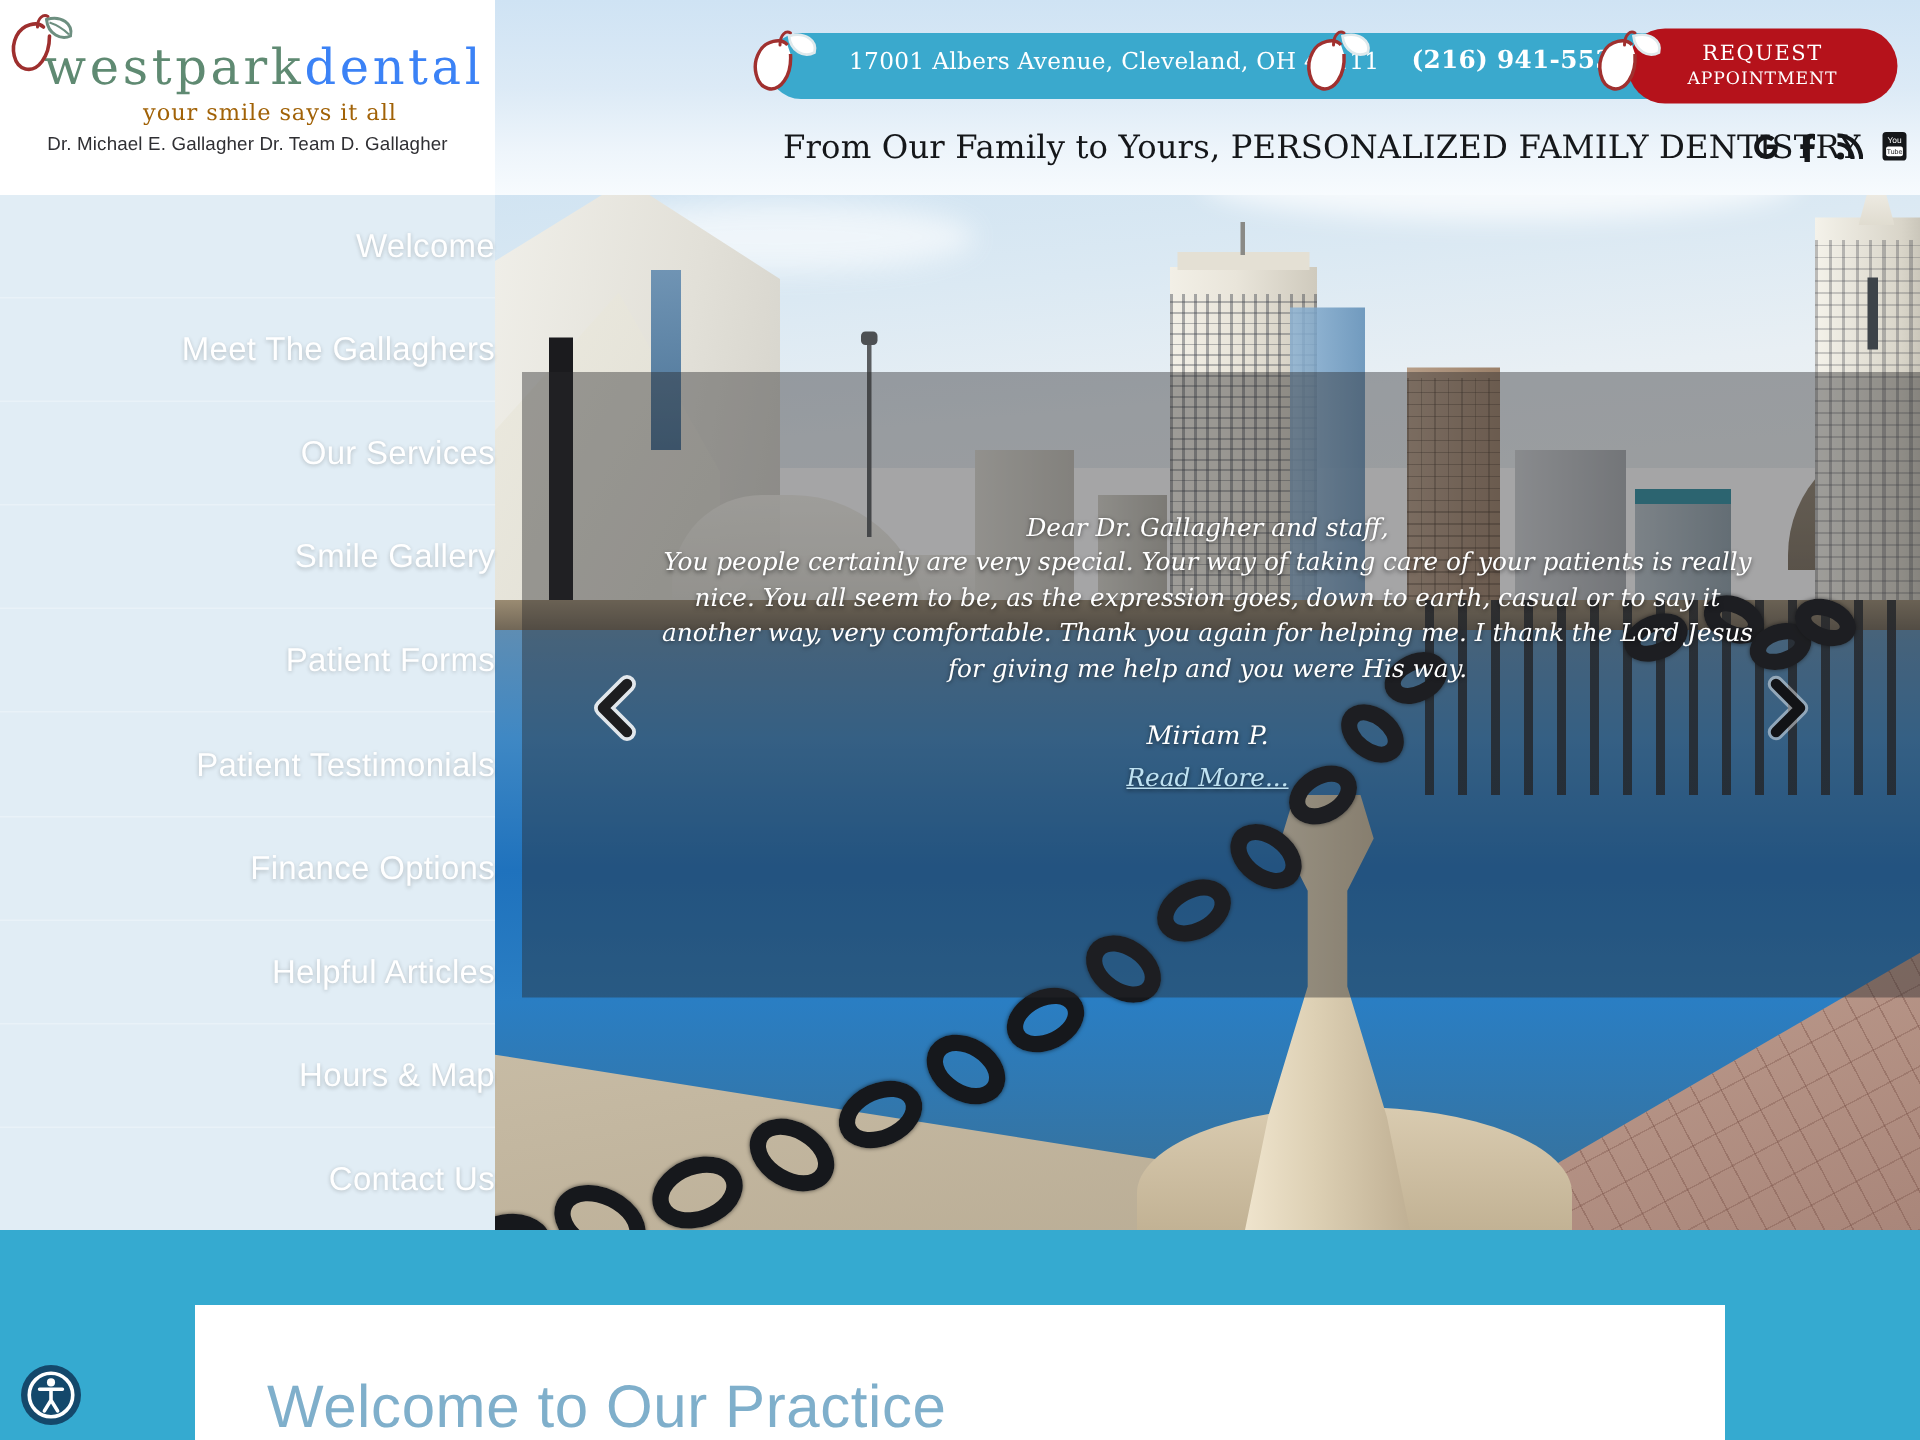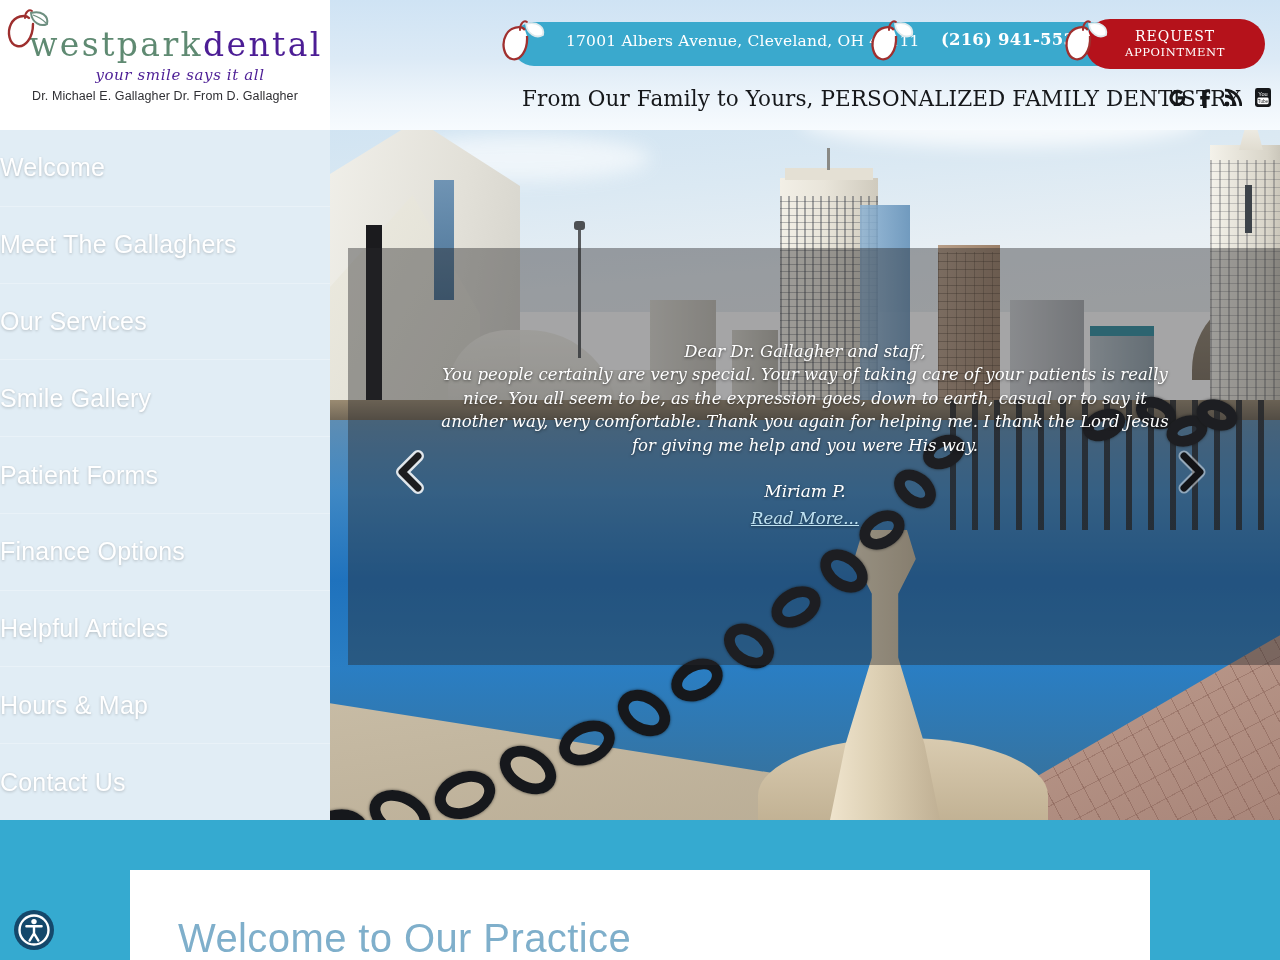--- a/index.html
+++ b/index.html
@@ -104,24 +104,24 @@
                   background:rgba(40,40,42,.42); }
 
   
   .header-bg { position:absolute; left:0; top:0; width:1280px; height:130px;
                background:linear-gradient(180deg,#cfe3f4 0%,#dceaf6 45%,#eef5fb 78%,#f7fbfe 100%); z-index:5; }
   .logo-box { position:absolute; left:0; top:0; width:330px; height:130px; background:#fff; z-index:7;
               display:flex; flex-direction:column; align-items:center; justify-content:center; }
   .logo-main { position:relative; display:flex; align-items:baseline; font-size:33px; letter-spacing:2.4px;
                font-family:"DejaVu Serif", serif; font-weight:300; line-height:1; padding-left:22px; }
   .logo-west { color:#5f8a72; }
-  .logo-dental { color:#4c1d95; }
+  .logo-dental { color:#3b82f6; }
   .logo-apple { position:absolute; left:-4px; top:-24px; width:52px; height:52px; }
-  .logo-tag { font-family:"DejaVu Serif", serif; font-size:15px; color:#4c1d95; letter-spacing:.6px;
-              margin-top:5px; padding-left:30px;font-style:italic; }
+  .logo-tag { font-family:"DejaVu Serif", serif; font-size:15px; color:#a16207; letter-spacing:.6px;
+              margin-top:5px; padding-left:30px; }
   .logo-docs { font-family:"Liberation Sans", sans-serif; font-size:12.5px; color:#2f2f33;
                margin-top:5px; letter-spacing:.1px; }
 
   .infobar { position:absolute; left:512px; top:22px; height:44px; width:630px;
              background:#3aa9cd; border-radius:22px; z-index:6; }
   .addr { position:absolute; left:566px; top:32px; font-family:"DejaVu Serif", serif; font-size:15.5px;
           color:#fff; letter-spacing:.2px; z-index:8; white-space:nowrap; }
   .phone { position:absolute; left:941px; top:30px; font-family:"DejaVu Serif", serif; font-size:16.5px;
            color:#fff; font-weight:bold; letter-spacing:.2px; z-index:8; white-space:nowrap; }
   .req-btn { position:absolute; left:1085px; top:19px; width:180px; height:50px; background:#b5121b;
@@ -136,23 +136,23 @@
 
   .tagline { position:absolute; left:522px; top:86px; font-family:"DejaVu Serif", serif;
              font-size:21.5px; color:#15171a; letter-spacing:.1px; z-index:8; white-space:nowrap; }
   .socials { position:absolute; left:1168px; top:87px; display:flex; gap:12px; align-items:center; z-index:8; }
   .socials svg { cursor:pointer; }
 
   
   .sidebar { position:absolute; left:0; top:130px; width:330px; height:690px;
              background:rgba(196,219,236,.50); z-index:6; }
   .nav { position:absolute; inset:0; display:flex; flex-direction:column; }
-  .nav-item { flex:1; display:flex; align-items:center; justify-content:flex-start;
+  .nav-item { flex:1; display:flex; align-items:center; justify-content:flex-end;
               border-top:1px solid rgba(255,255,255,.28); cursor:pointer;
-              color:#fff; font-size:25px; font-weight:300; letter-spacing:.2px;
+              color:#fff; font-size:22px; font-weight:300; letter-spacing:.2px;
               text-shadow:0 1px 3px rgba(0,0,0,.22); }
   .nav-item:first-child { border-top:none; }
 
   
   .testimonial { position:absolute; left:430px; top:340px; width:750px; z-index:8;
                  text-align:center; font-family:"DejaVu Serif", serif; font-style:italic;
                  color:#fff; font-size:16.5px; line-height:1.42;
                  text-shadow:0 1px 3px rgba(0,0,0,.55); }
   .t-sign { margin-top:22px; font-size:17px; }
   .t-more { display:inline-block; margin-top:4px; color:#bfe2f2;
@@ -252,20 +252,23 @@
     <div class="nav-item">
         <span>Our Services</span>
       </div>
     <div class="nav-item">
         <span>Smile Gallery</span>
       </div>
     <div class="nav-item">
         <span>Patient Forms</span>
       </div>
     <div class="nav-item">
+        <span>Patient Testimonials</span>
+      </div>
+    <div class="nav-item">
         <span>Finance Options</span>
       </div>
     <div class="nav-item">
         <span>Helpful Articles</span>
       </div>
     <div class="nav-item">
         <span>Hours &amp; Map</span>
       </div>
     <div class="nav-item">
         <span>Contact Us</span>
@@ -302,21 +305,21 @@
         <path d="M30 20 C30 34, 22 44, 14 42 C6 40, 4 28, 8 20 C12 12, 22 10, 26 14" fill="none" stroke="#9e2f2e" stroke-width="2.4" stroke-linecap="round"></path>
         <path d="M22 14 C22 8, 26 5, 29 7" fill="none" stroke="#9e2f2e" stroke-width="2" stroke-linecap="round"></path>
         <path d="M28 9 C38 6, 46 12, 44 20 C38 23, 29 19, 28 9 Z" fill="none" stroke="#6d8f80" stroke-width="2"></path>
         <path d="M30 11 C36 13, 41 17, 43 19" fill="none" stroke="#6d8f80" stroke-width="1.3"></path>
       </svg>
     </span>
     <span class="logo-west">westpark</span>
     <span class="logo-dental">dental</span>
   </div>
   <div class="logo-tag">your smile says it all</div>
-  <div class="logo-docs">Dr. Michael E. Gallagher   Dr. From D. Gallagher</div>
+  <div class="logo-docs">Dr. Michael E. Gallagher   Dr. Team D. Gallagher</div>
 </div>
 
 <div class="infobar"></div>
 <div class="addr">17001 Albers Avenue, Cleveland, OH 44111</div>
 <div class="phone">(216) 941-5535</div>
 
 <div class="apple-ic ap1">
   <svg width="54" height="54" viewBox="0 0 54 54">
     <path d="M30 22 C31 37, 23 47, 15 45 C7 43, 4 30, 9 21 C13 13, 24 11, 28 16" fill="#ffffff" stroke="#a0302f" stroke-width="2.3"></path>
     <path d="M23 16 C23 9, 27 6, 30 8" fill="none" stroke="#a0302f" stroke-width="2" stroke-linecap="round"></path>

